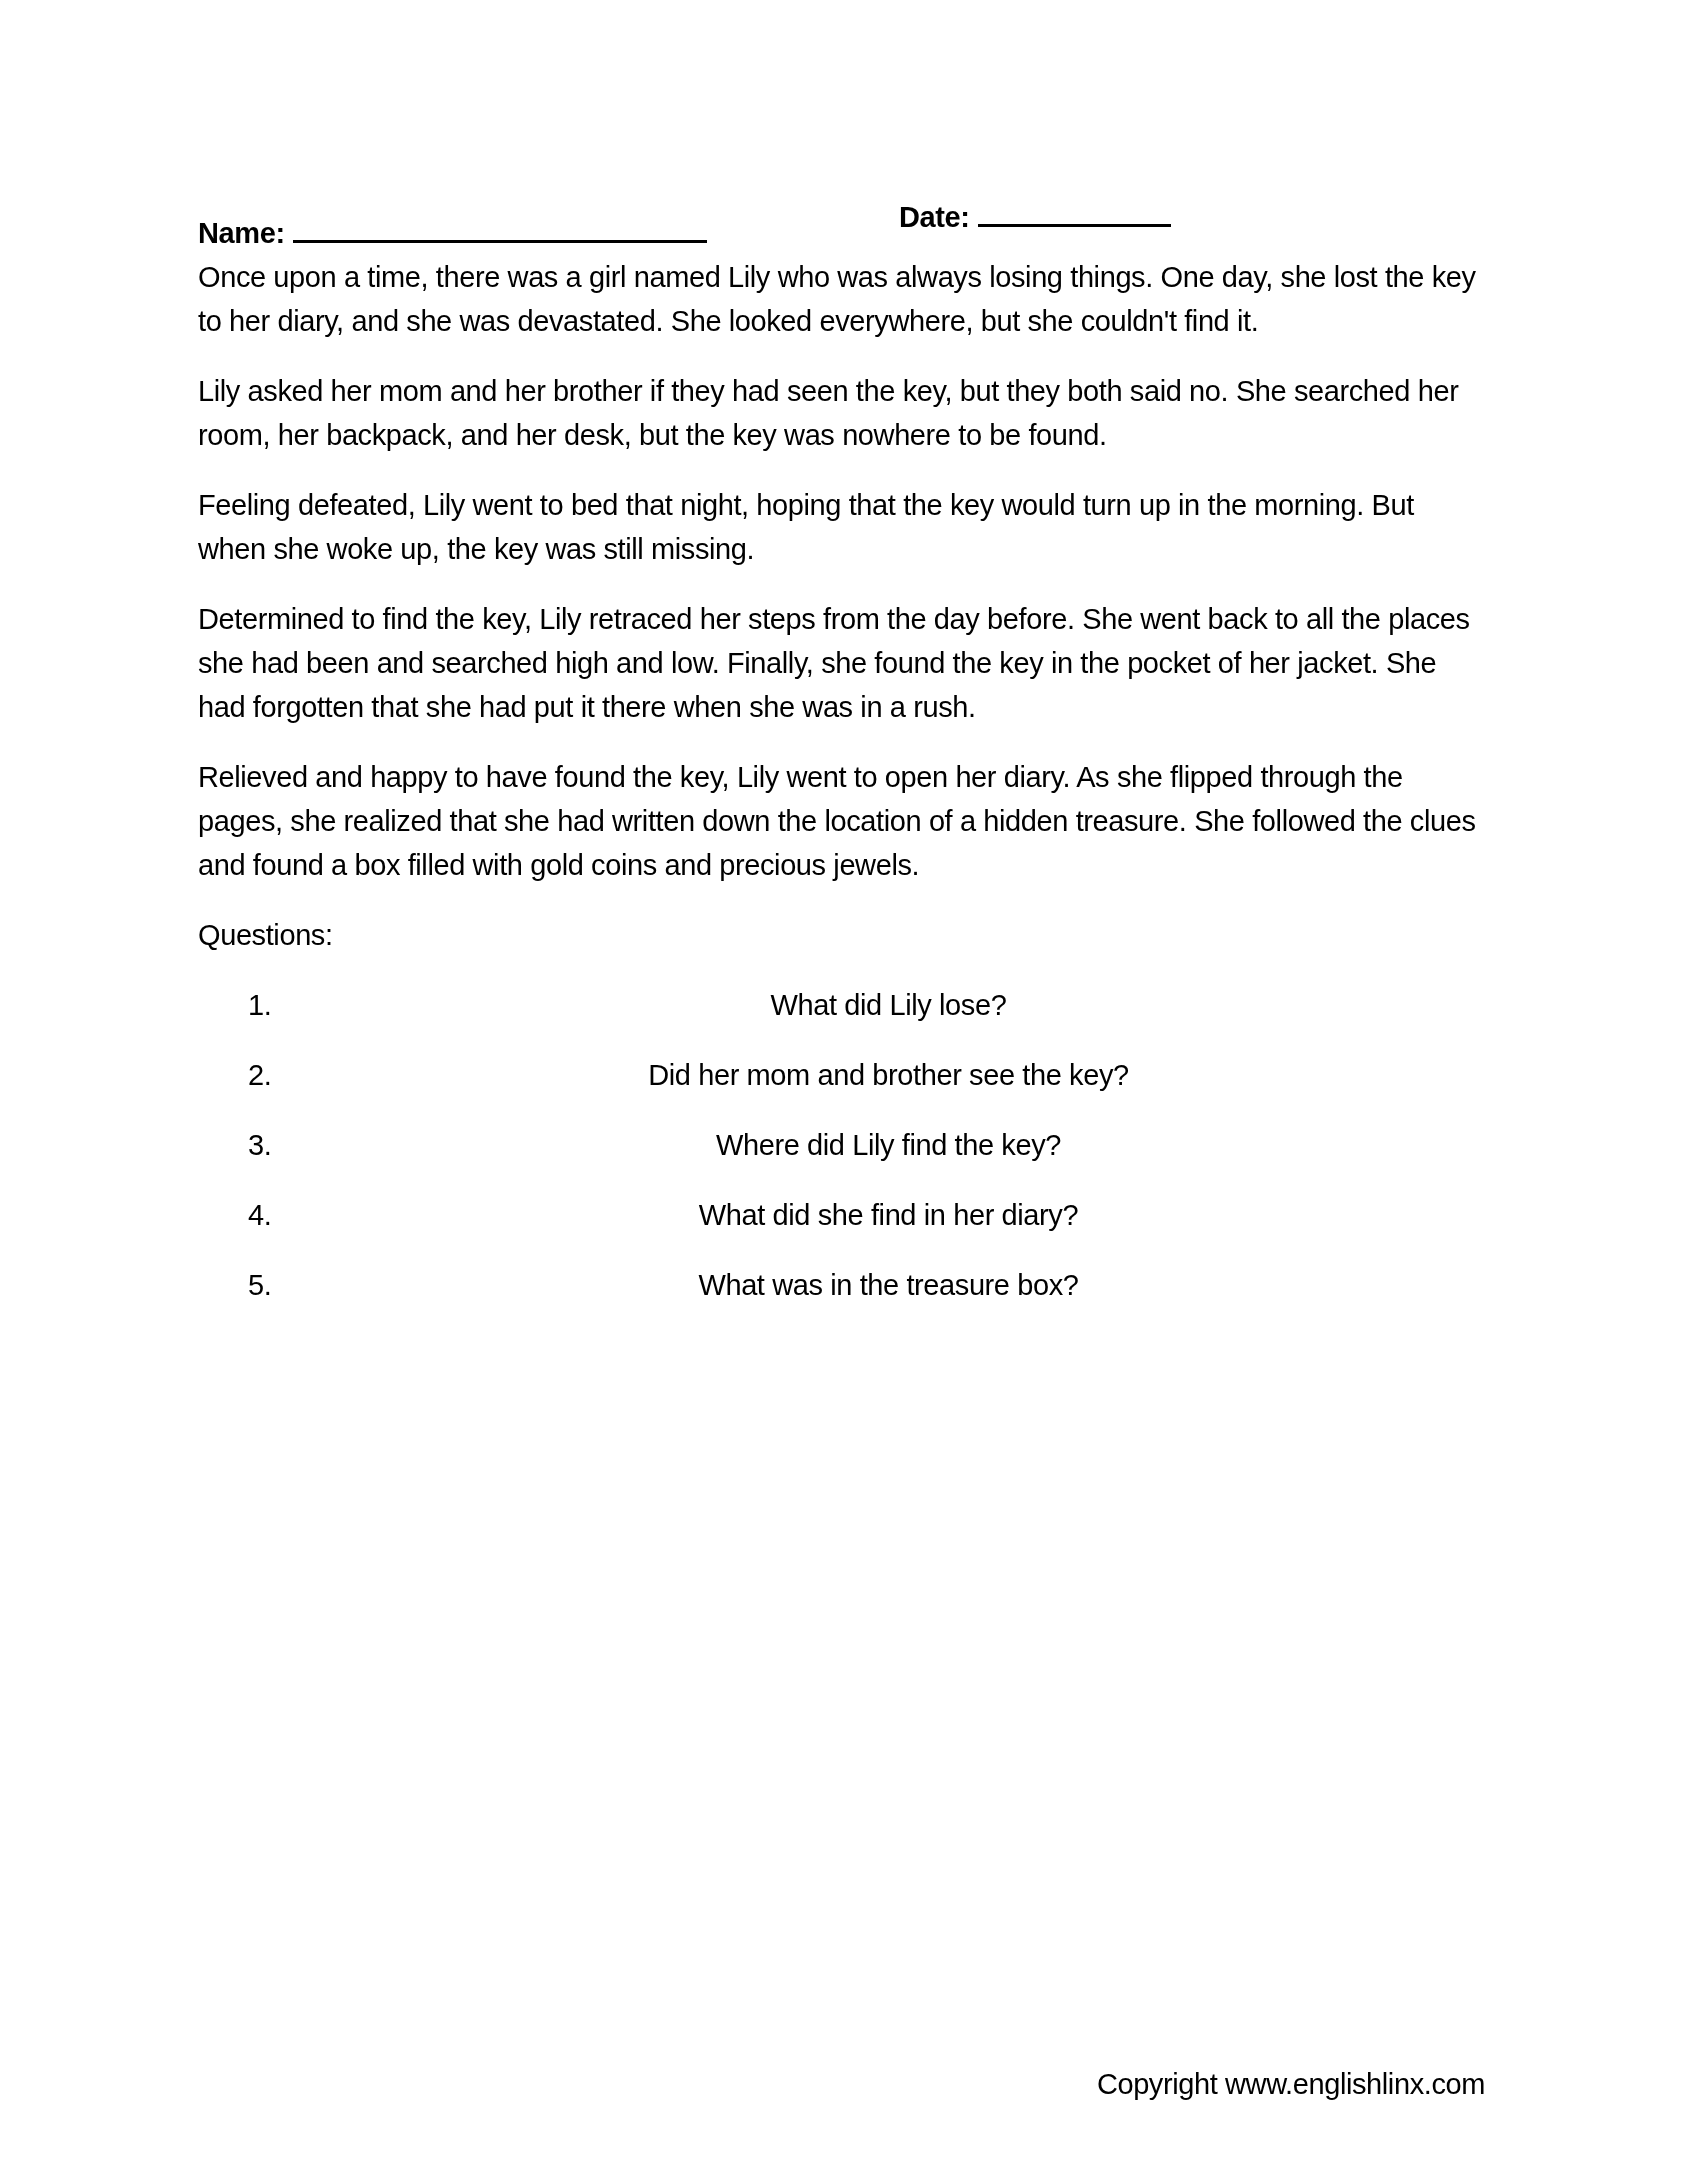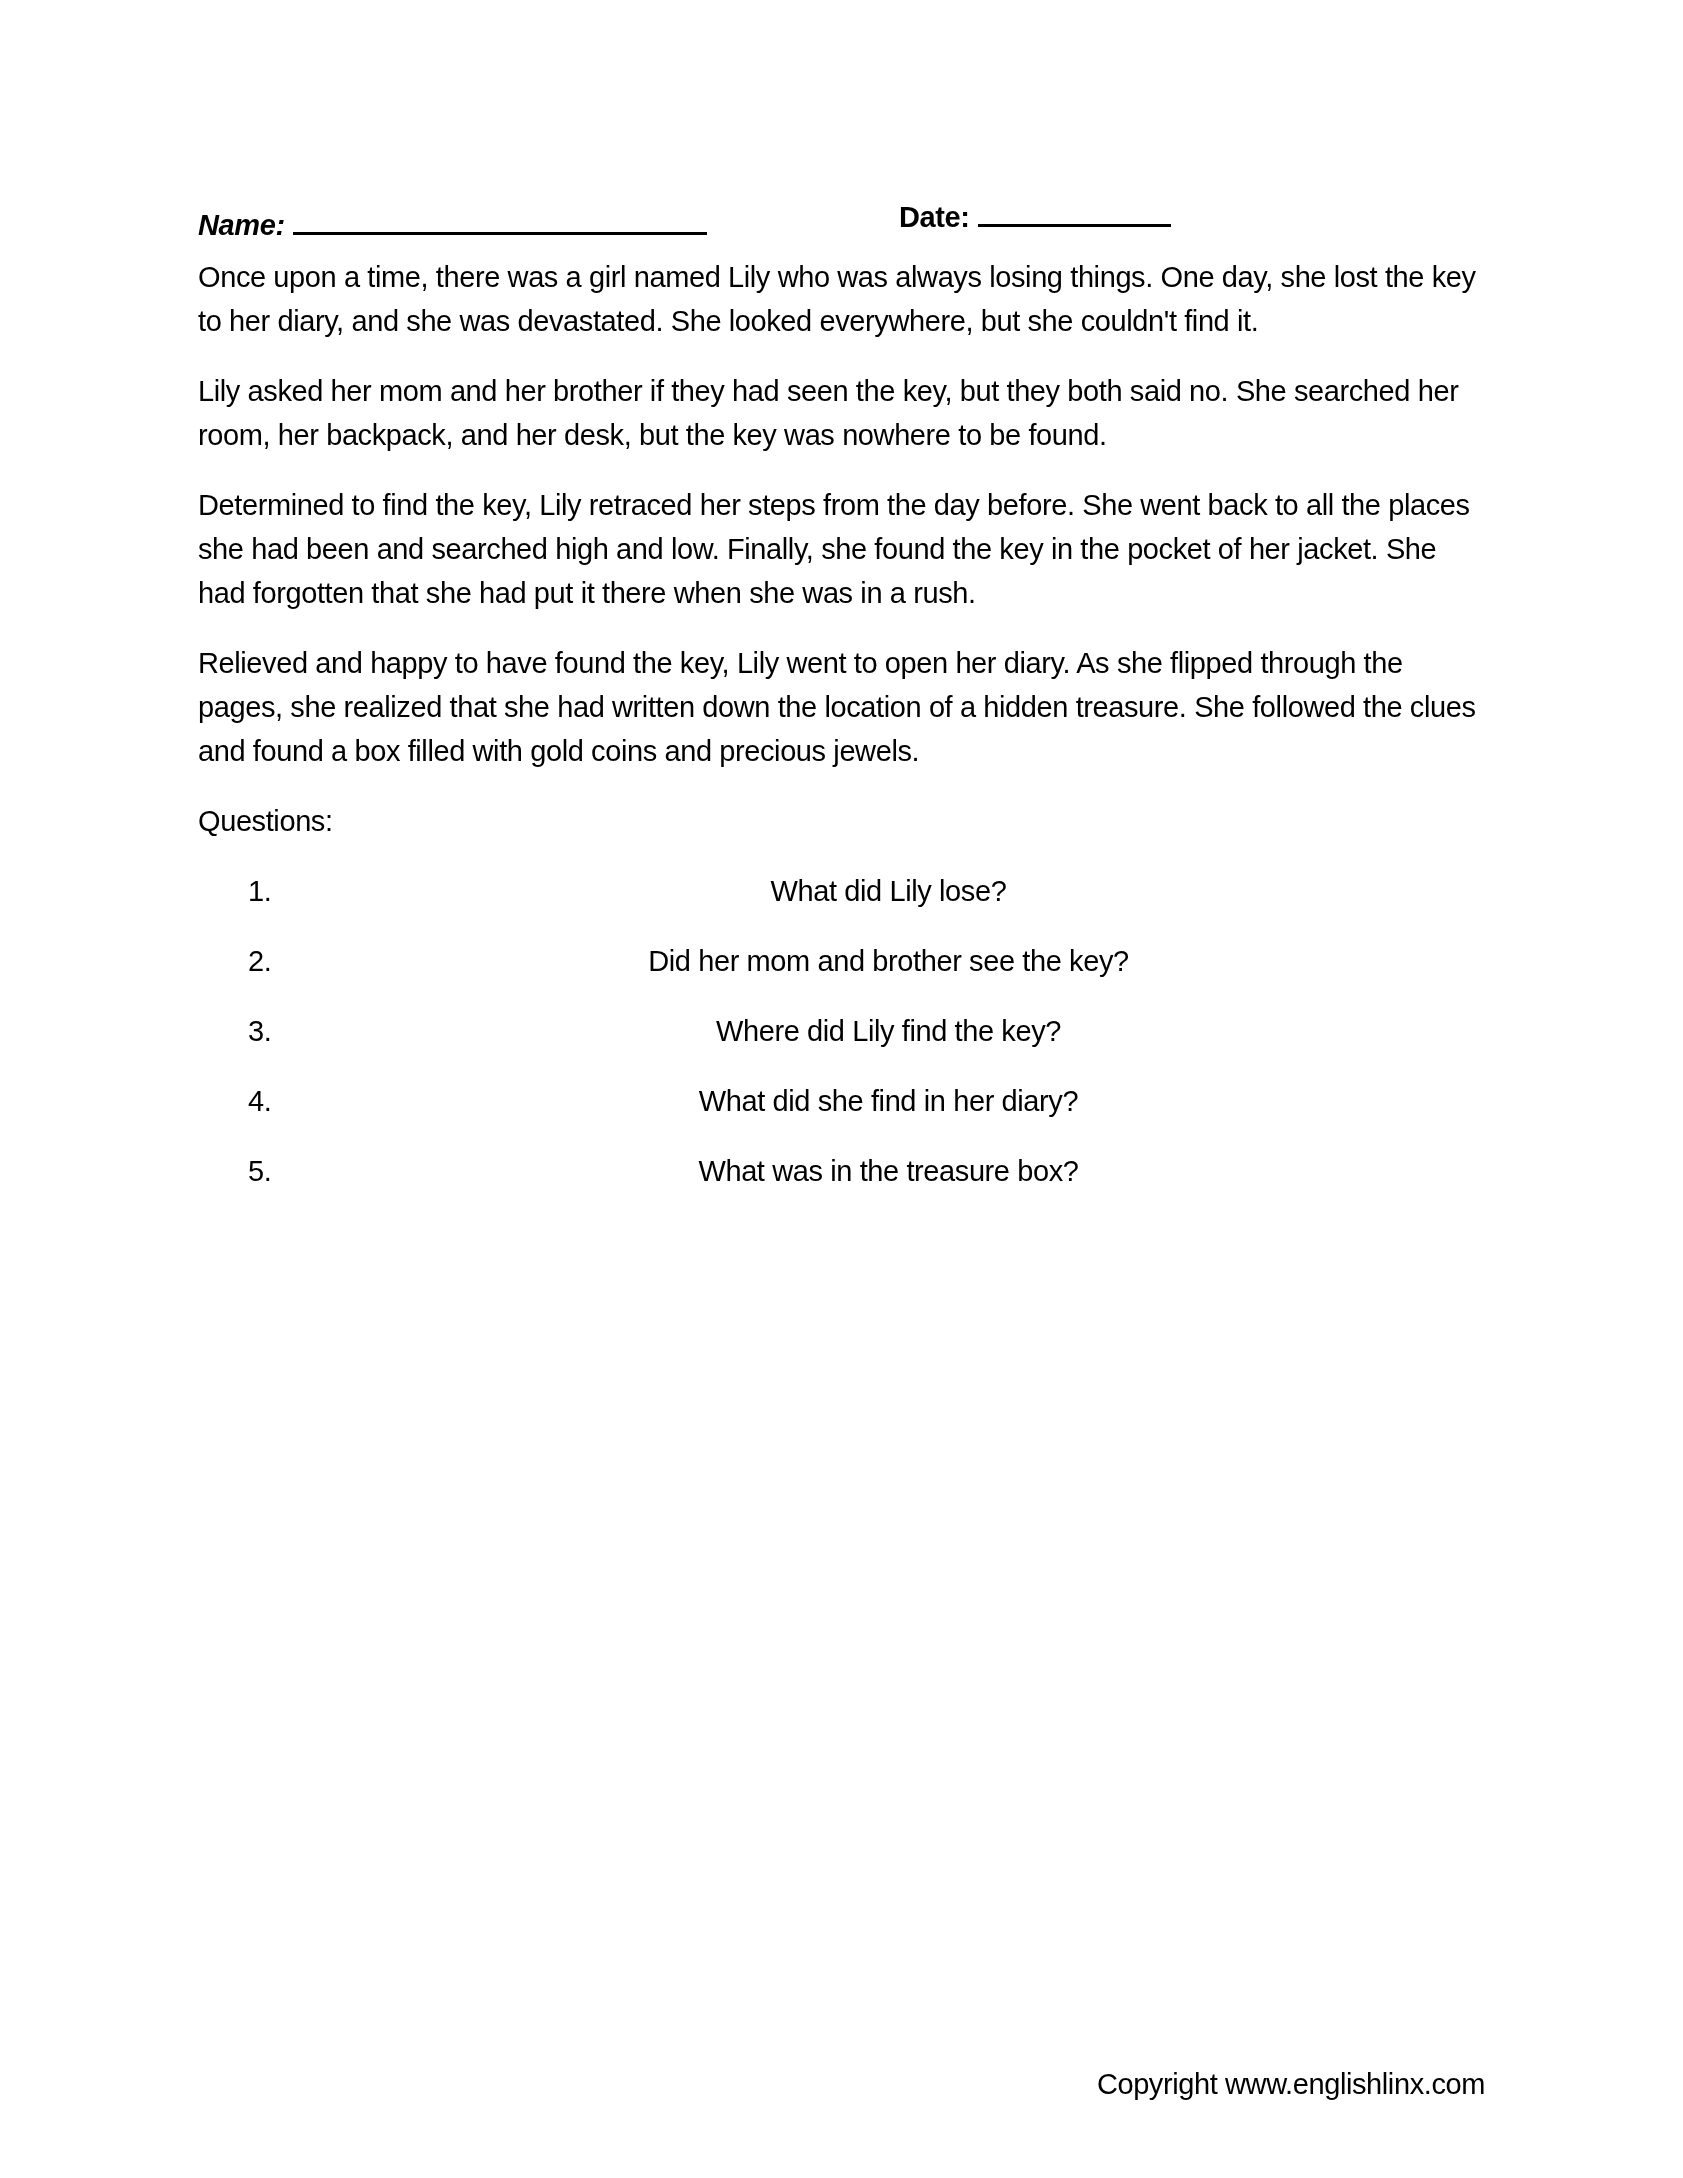--- a/index.html
+++ b/index.html
@@ -30,23 +30,22 @@
     letter-spacing: -0.4px;
   }
   .header-row {
     position: relative;
     height: 61px;
     font-weight: bold;
   }
   .name-group {
     position: absolute;
     left: 0;
-    top: 8px;
+    top: 16px;
     white-space: nowrap;
-    font-style: italic;
   }
   .date-group {
     position: absolute;
     left: 701px;
     top: 0;
     white-space: nowrap;
     text-align: center;
   }
   .blank-line {
     display: inline-block;
@@ -106,20 +105,21 @@
         <span>Name:</span><span class="blank-line name-blank"></span>
       </span>
       <span class="date-group">
         <span>Date:</span><span class="blank-line date-blank"></span>
       </span>
     </div>
 
 
     <p class="para">Once upon a time, there was a girl named Lily who was always losing things. One day, she lost the key to her diary, and she was devastated. She looked everywhere, but she couldn't find it.</p>
     <p class="para">Lily asked her mom and her brother if they had seen the key, but they both said no. She searched her room, her backpack, and her desk, but the key was nowhere to be found.</p>
+    <p class="para">Feeling defeated, Lily went to bed that night, hoping that the key would turn up in the morning. But when she woke up, the key was still missing.</p>
     <p class="para">Determined to find the key, Lily retraced her steps from the day before. She went back to all the places she had been and searched high and low. Finally, she found the key in the pocket of her jacket. She had forgotten that she had put it there when she was in a rush.</p>
     <p class="para">Relieved and happy to have found the key, Lily went to open her diary. As she flipped through the pages, she realized that she had written down the location of a hidden treasure. She followed the clues and found a box filled with gold coins and precious jewels.</p>
 
     <p class="para">Questions:</p>
 
     <ol class="questions-list">
       <li>
         <span class="q-num">1.</span>
         <span class="q-text">What did Lily lose?</span>
       </li>

